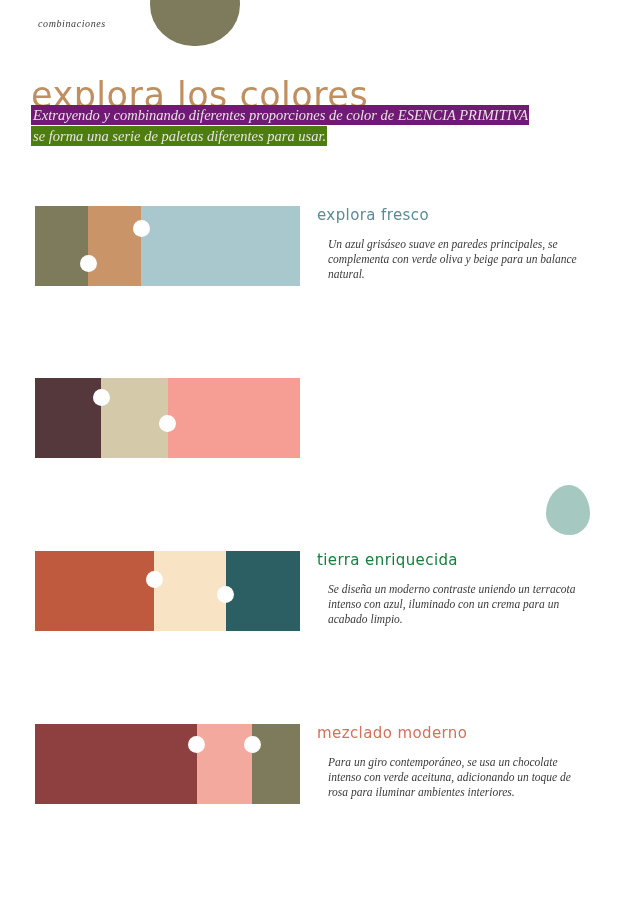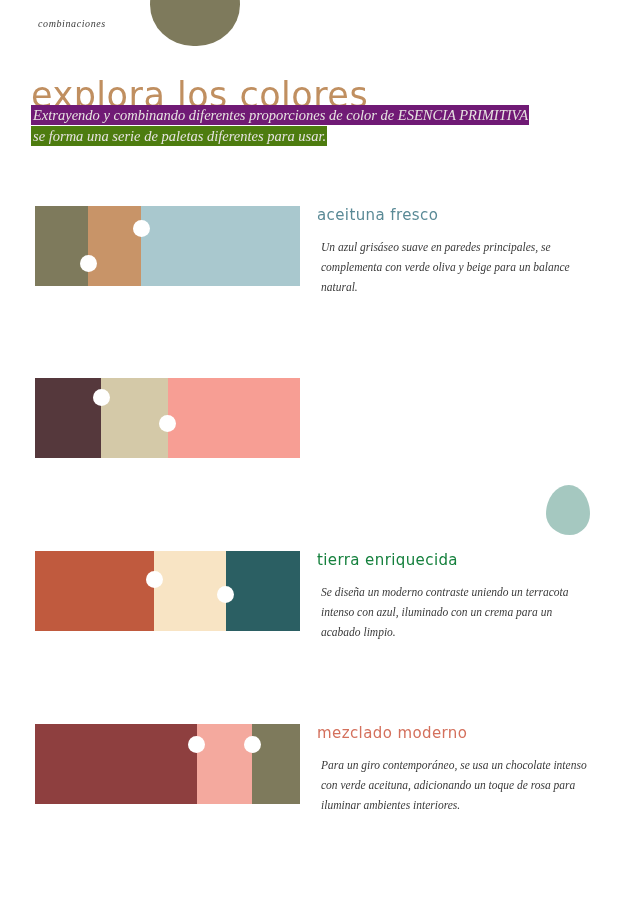--- a/index.html
+++ b/index.html
@@ -130,23 +130,23 @@
     font-size: 15px;
     line-height: 18px;
     letter-spacing: 0.4px;
     margin: 0 0 13px 0;
     white-space: nowrap;
   }
   .palette-desc {
     font-family: "Liberation Serif", serif;
     font-style: italic;
     font-size: 11.5px;
-    line-height: 20px;
+    line-height: 15px;
     color: #3a3a3a;
-    margin: 4px;
+    margin: 11px;
   }
 </style>
 </head>
 <body>
 
 <div class="blob-olive-top" style="background: rgb(126, 122, 92);"></div>
 <div class="blob-sage-right" style="background: rgb(165, 200, 192);"></div>
 
 <div class="eyebrow">combinaciones</div>
 <h1 class="page-title" style="color: rgb(192, 143, 96);">explora los colores</h1>
@@ -158,21 +158,21 @@
 
 <div class="row row-1">
   <div class="swatch-bar">
       <div class="swatch" style="width: 20%; background: rgb(126, 122, 92);"></div>
       <div class="swatch" style="width: 20%; background: rgb(200, 148, 104);"></div>
       <div class="swatch" style="width: 60%; background: rgb(169, 200, 206);"></div>
       <div class="dot" style="left: calc(20% - 8.5px); top: calc(72% - 8.5px);"></div>
       <div class="dot" style="left: calc(40% - 8.5px); top: calc(28% - 8.5px);"></div>
     </div>
   <div class="row-text">
-    <p class="palette-name" style="color: rgb(90, 138, 150);">aceituna fresco</p>
+    <p class="palette-name" style="color: rgb(90, 138, 150);">explora fresco</p>
     <p class="palette-desc">Un azul grisáseo suave en paredes principales, se complementa con verde oliva y beige para un balance natural.</p>
   </div>
 </div>
 
 <div class="row row-2">
   <div class="swatch-bar">
       <div class="swatch" style="width: 25%; background: rgb(85, 56, 60);"></div>
       <div class="swatch" style="width: 25%; background: rgb(212, 201, 168);"></div>
       <div class="swatch" style="width: 50%; background: rgb(247, 158, 148);"></div>
       <div class="dot" style="left: calc(25% - 8.5px); top: calc(24% - 8.5px);"></div>

